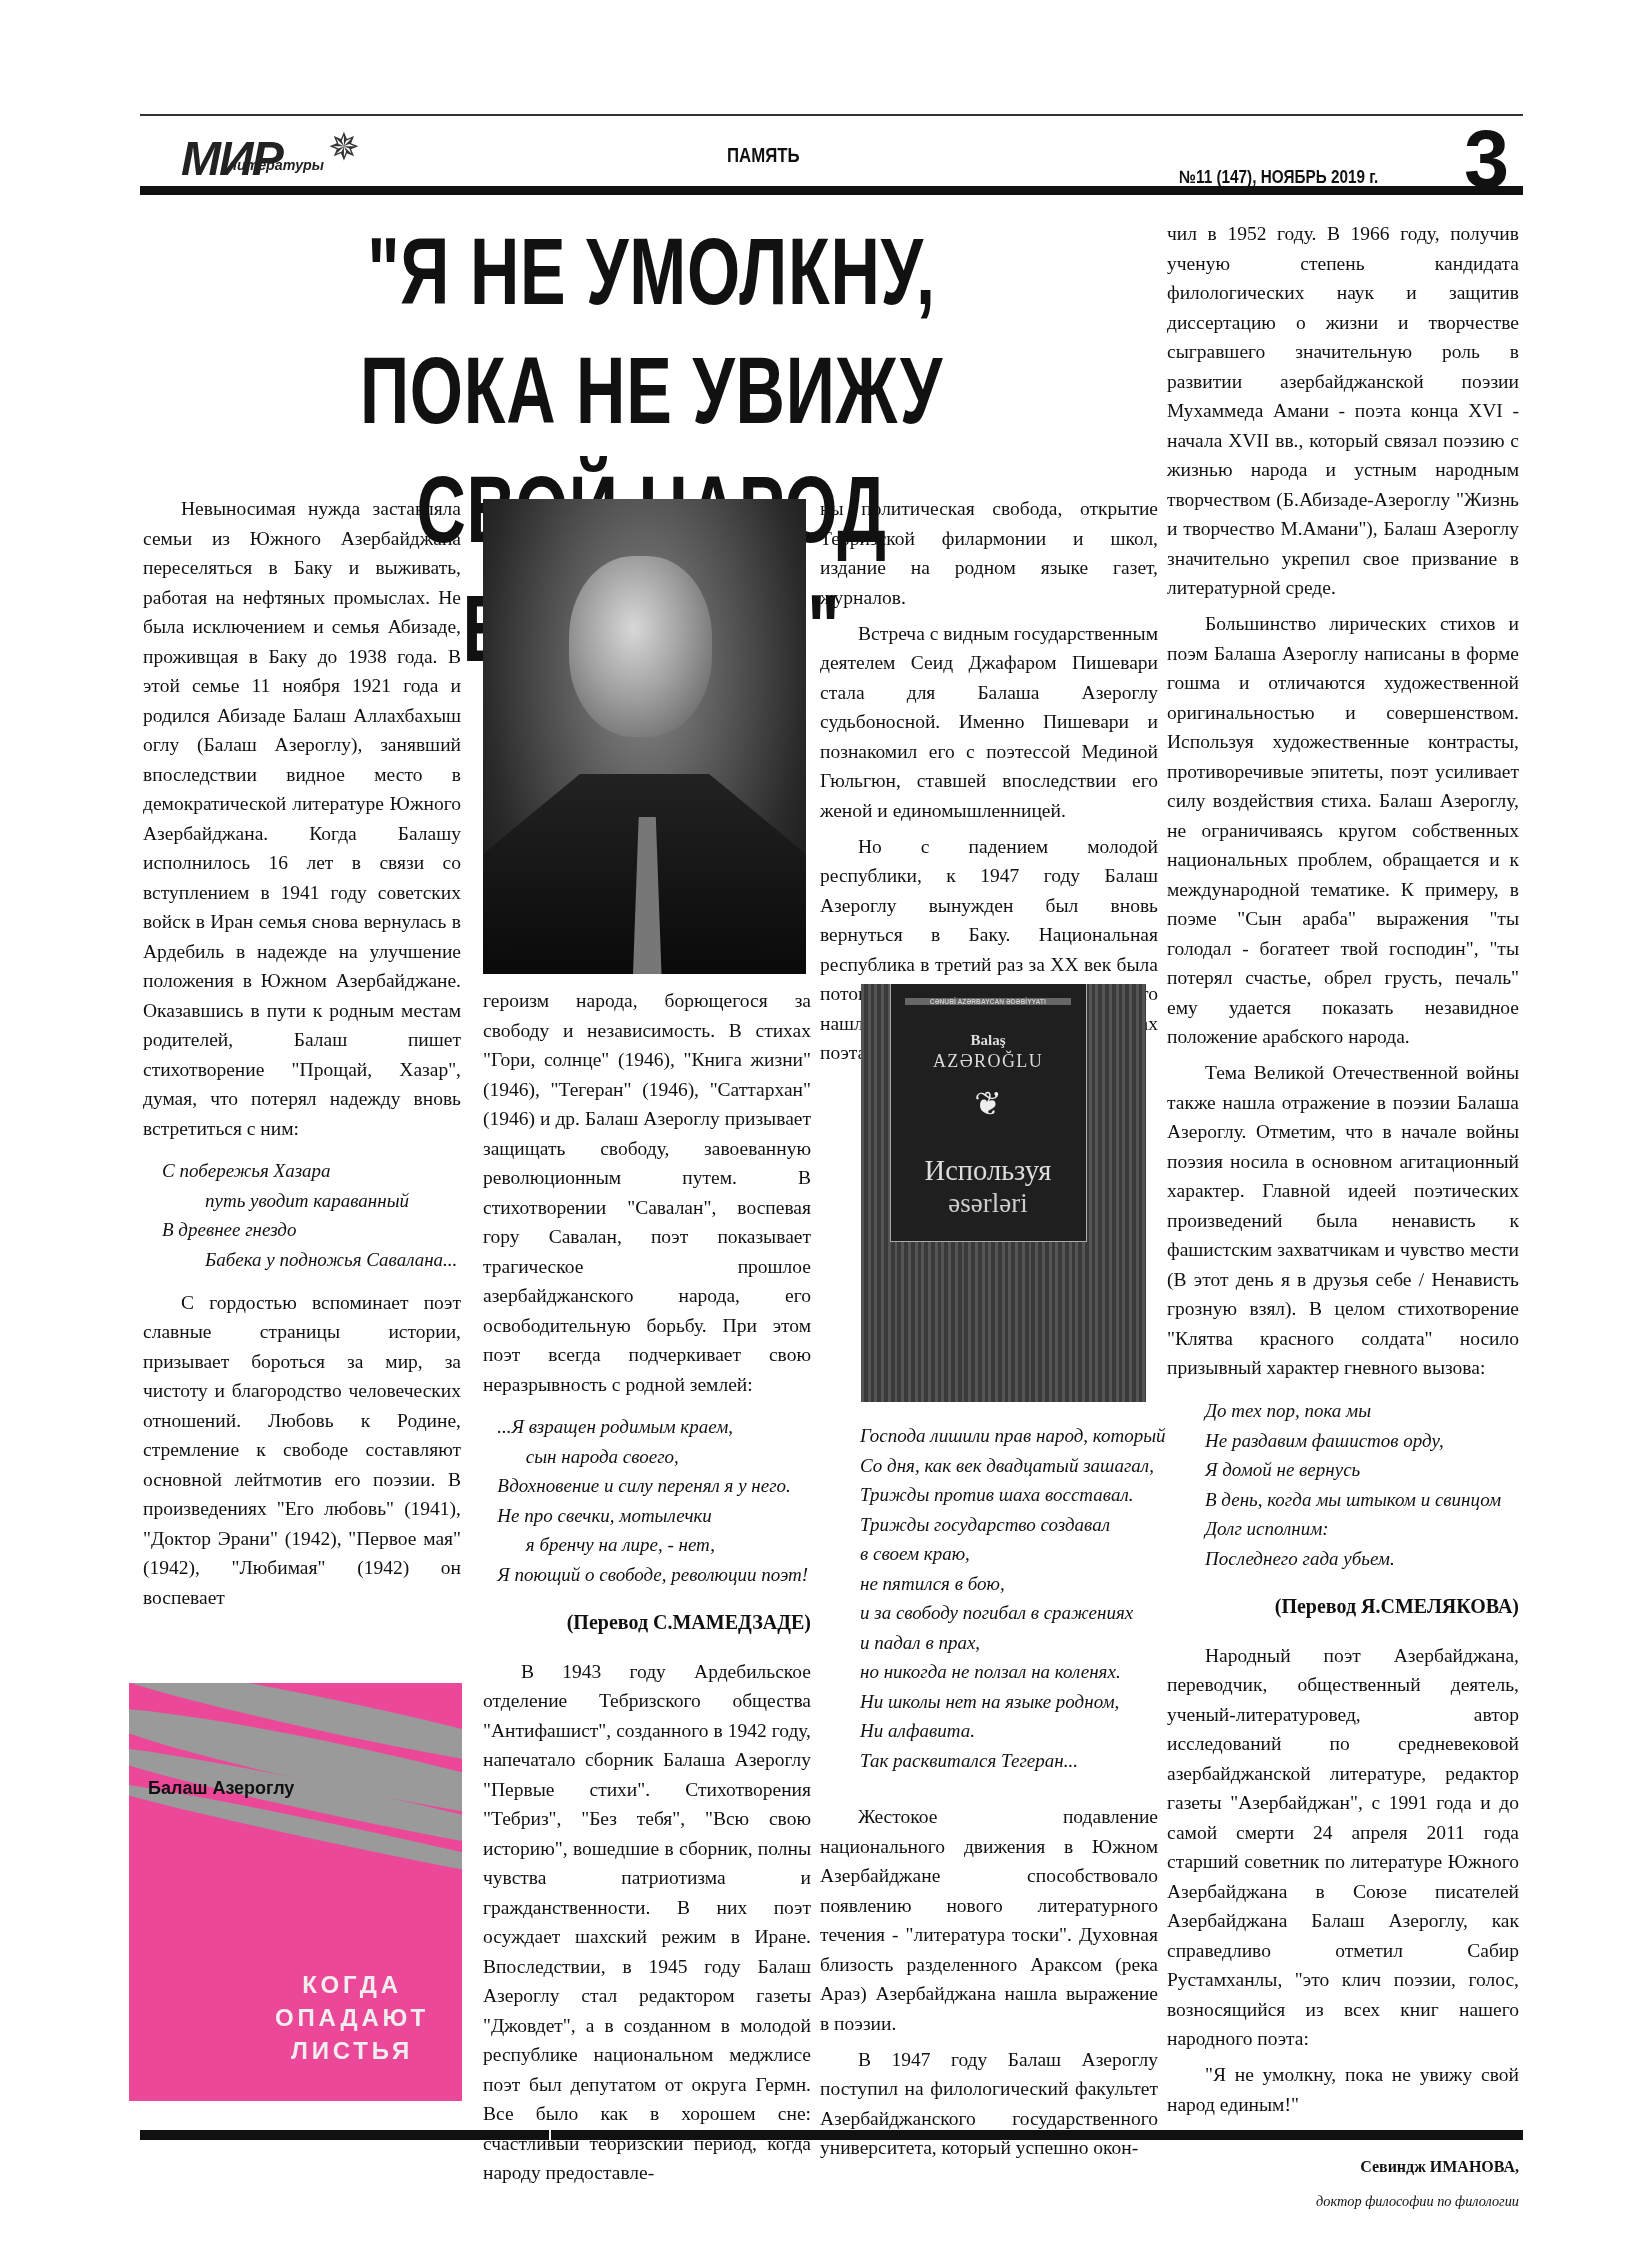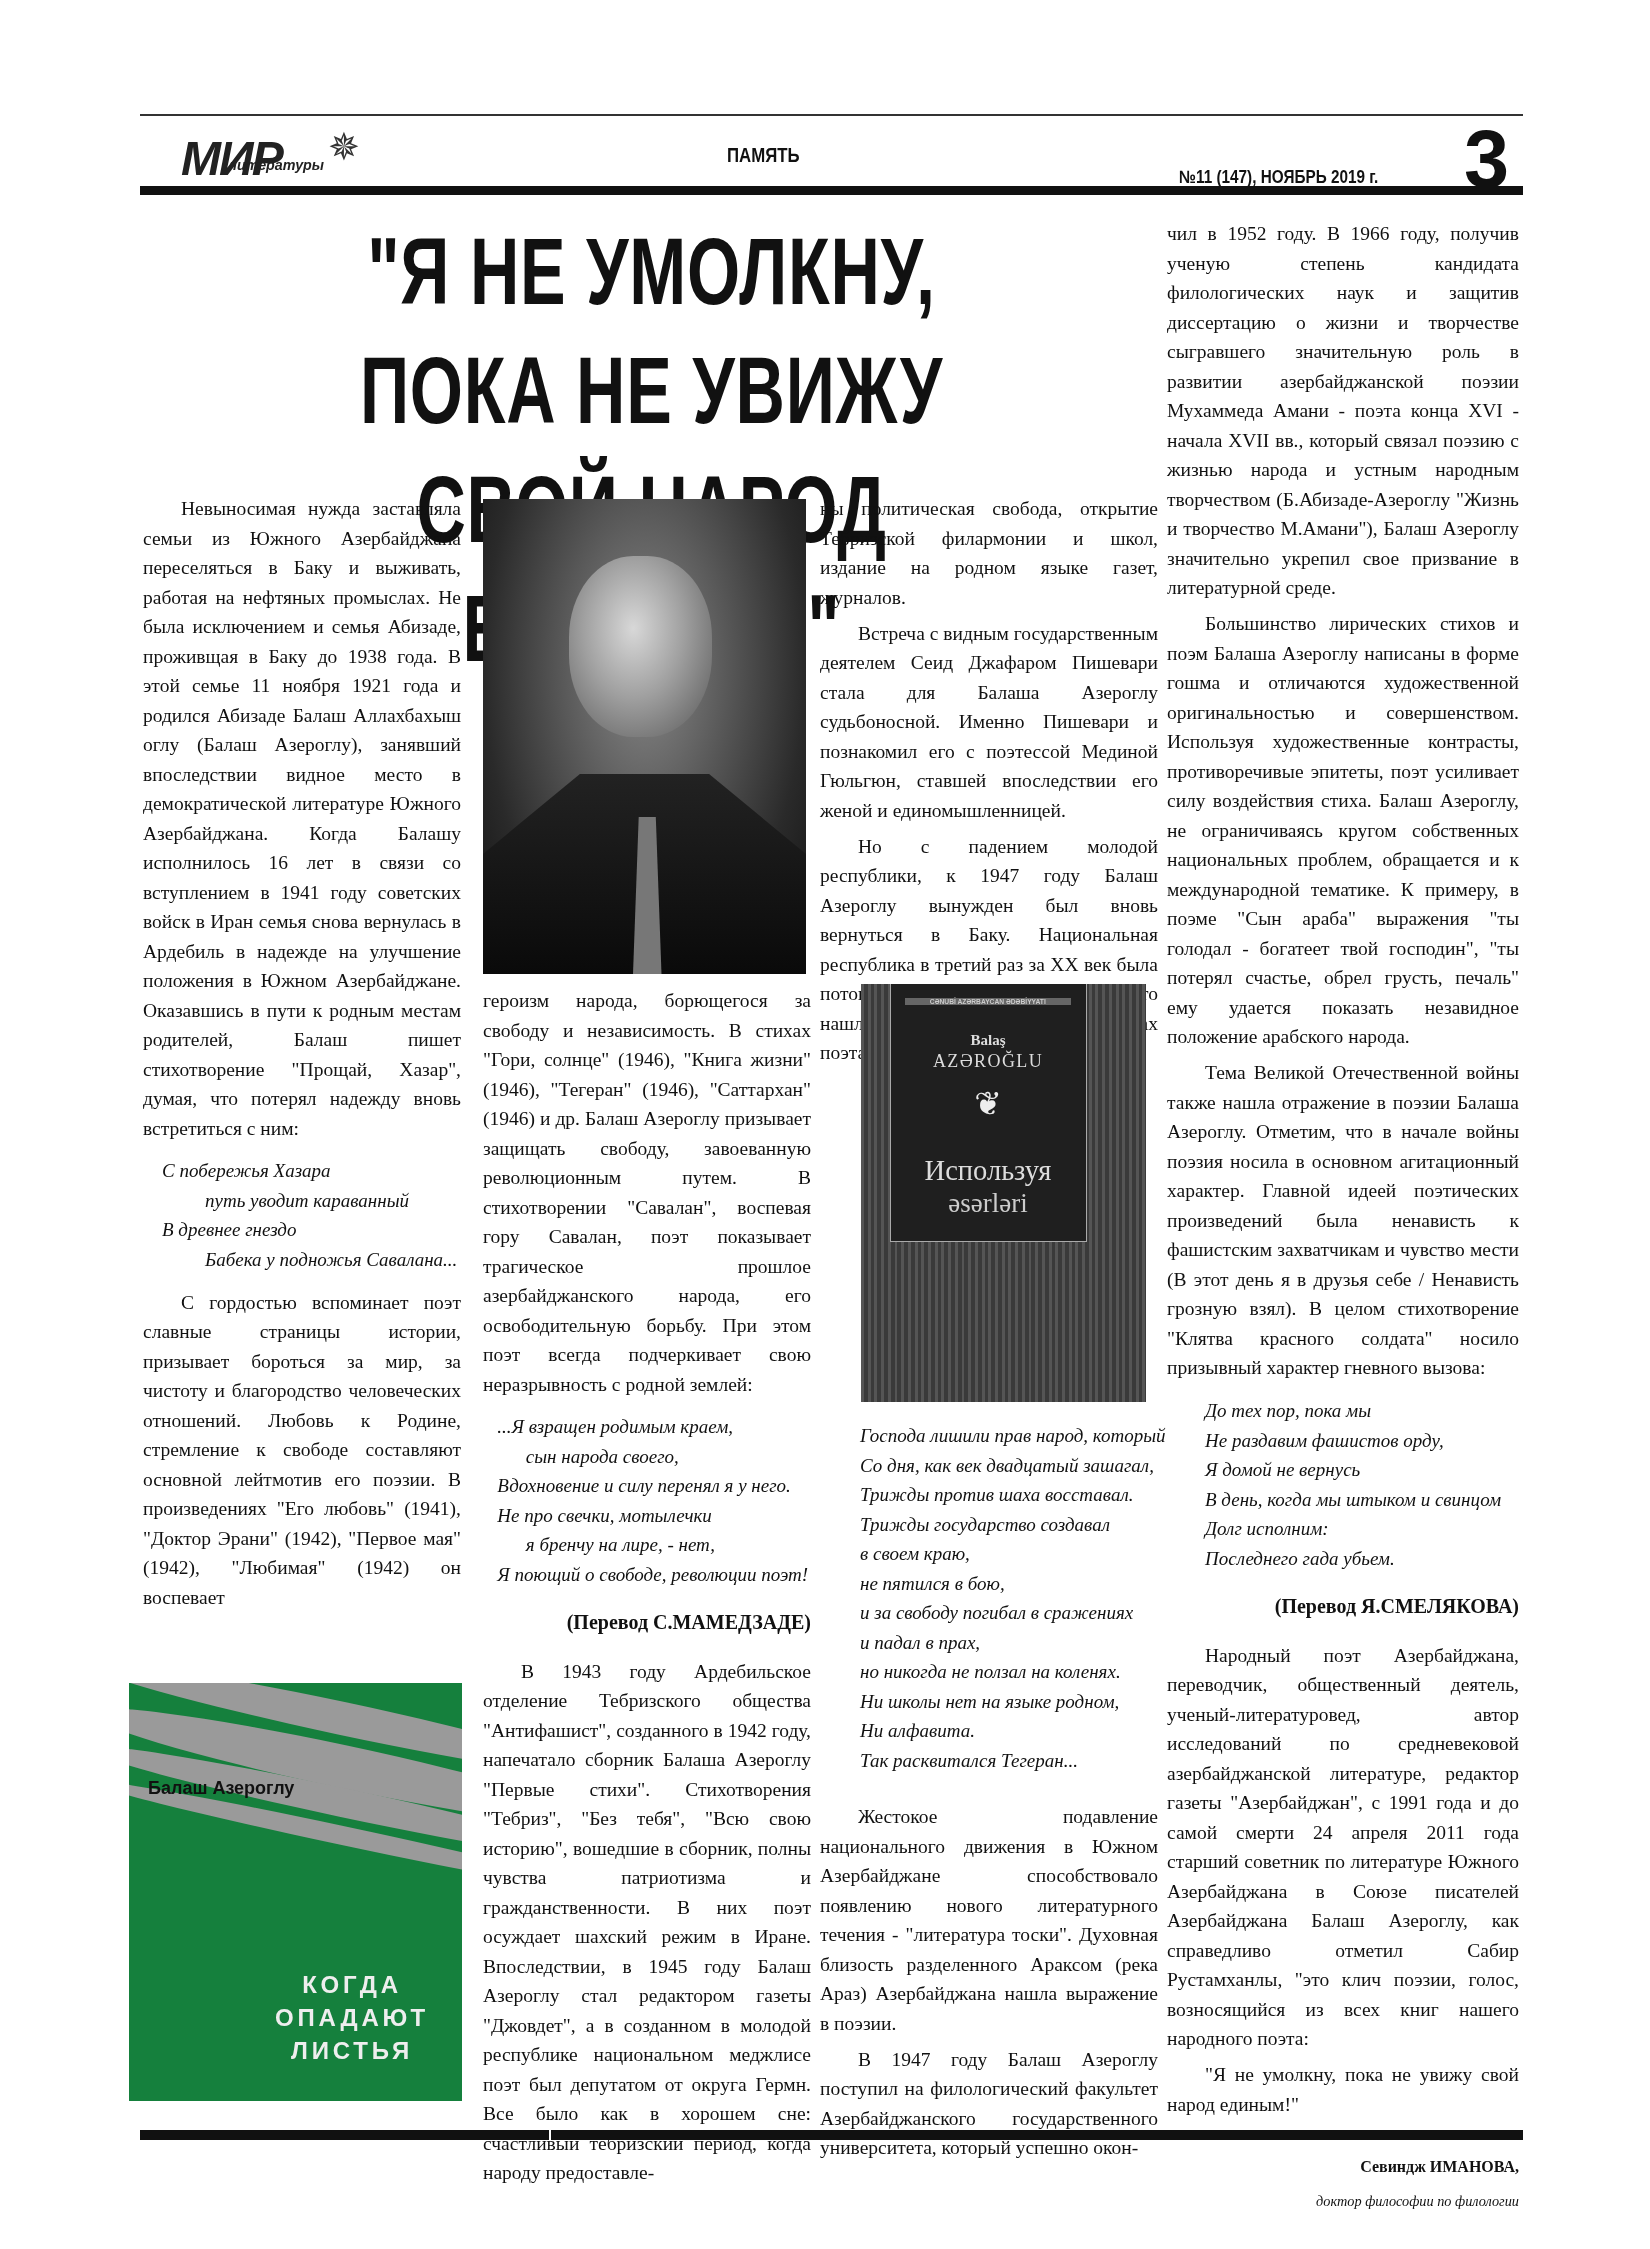--- a/index.html
+++ b/index.html
@@ -27,21 +27,21 @@
   .photo .suit{position:absolute;left:0;bottom:0;width:323px;height:200px;background:linear-gradient(180deg,#222 0%,#0a0a0a 100%);clip-path:polygon(0 40%,30% 0,70% 0,100% 40%,100% 100%,0 100%);}
   .photo .tie{position:absolute;left:150px;bottom:0;width:28.5px;height:157px;background:#777;clip-path:polygon(20% 0,80% 0,100% 100%,0 100%);}
   .book1{position:absolute;left:861px;top:984px;width:285px;height:418px;background:#4a4a4a;background-image:repeating-linear-gradient(90deg,#555 0 2.9px,#3a3a3a 2.9px 6.7px);}
   .book1 .panel{position:absolute;left:28.5px;top:0;width:195px;height:257px;background:#1f1f1f;border:1.9px double #aaa;border-top:none;}
   .book1 .series{position:absolute;left:14.3px;top:14.3px;width:166px;font-size:6.7px;color:#ccc;font-family:"Liberation Sans",sans-serif;font-weight:bold;text-align:center;background:#666;}
   .book1 .a1{position:absolute;width:100%;text-align:center;top:48px;font-size:15px;color:#ddd;font-weight:bold;}
   .book1 .a2{position:absolute;width:100%;text-align:center;top:67px;font-size:18px;color:#ddd;font-weight:normal;letter-spacing:1.4px;}
   .book1 .orn{position:absolute;width:100%;text-align:center;top:100px;font-size:33px;color:#eee;}
   .book1 .t1{position:absolute;width:100%;text-align:center;top:171px;font-size:28.5px;color:#ddd;}
   .book1 .t2{position:absolute;width:100%;text-align:center;top:204px;font-size:27px;color:#ccc;}
-  .book2{position:absolute;left:129px;top:1683px;width:333px;height:418px;background:#15803d;overflow:hidden;}
+  .book2{position:absolute;left:129px;top:1683px;width:333px;height:418px;background:#ec4899;overflow:hidden;}
   .book2 .band{position:absolute;left:-48px;width:523px;height:33px;border-radius:50%;background:#9a9a9a;transform:rotate(12deg);}
   .book2 .author{position:absolute;left:19px;top:95px;font-family:"Liberation Sans",sans-serif;font-weight:bold;font-size:18px;color:#111;}
   .book2 .title{position:absolute;right:33px;top:285px;font-family:"Liberation Sans",sans-serif;font-weight:bold;font-size:24px;line-height:33px;color:#eee;text-align:center;letter-spacing:3.8px;}
   .sig{font-weight:bold;text-align:right;font-size:16px;margin-top:33px;}
   .sig-sub{font-style:italic;text-align:right;font-size:14.3px;margin-top:4.8px;}
 </style>
 </head>
 <body>
 
 <div class="rule-thin"></div>

